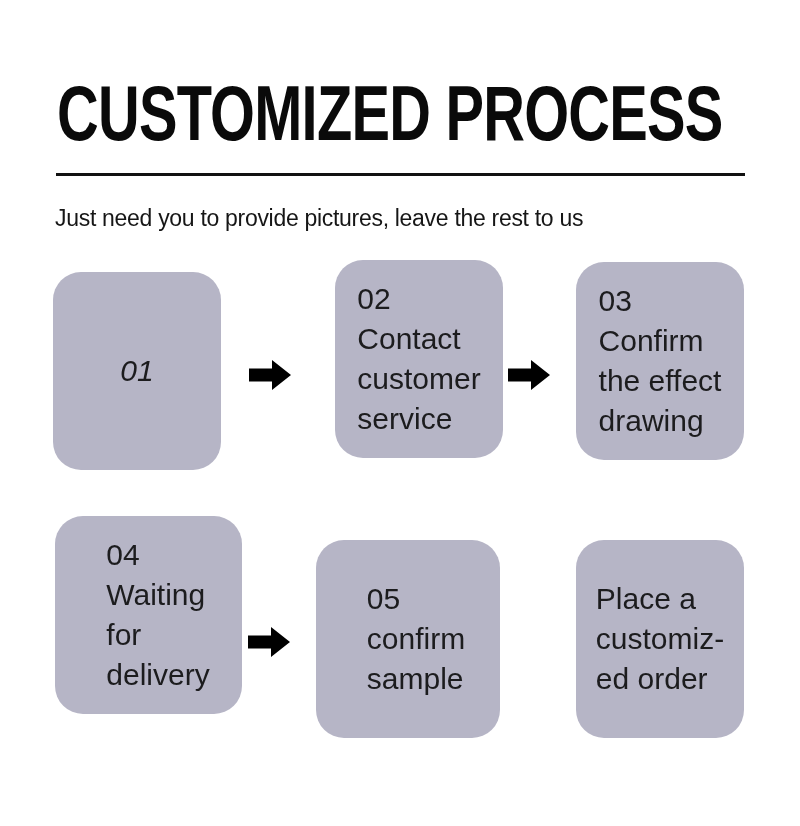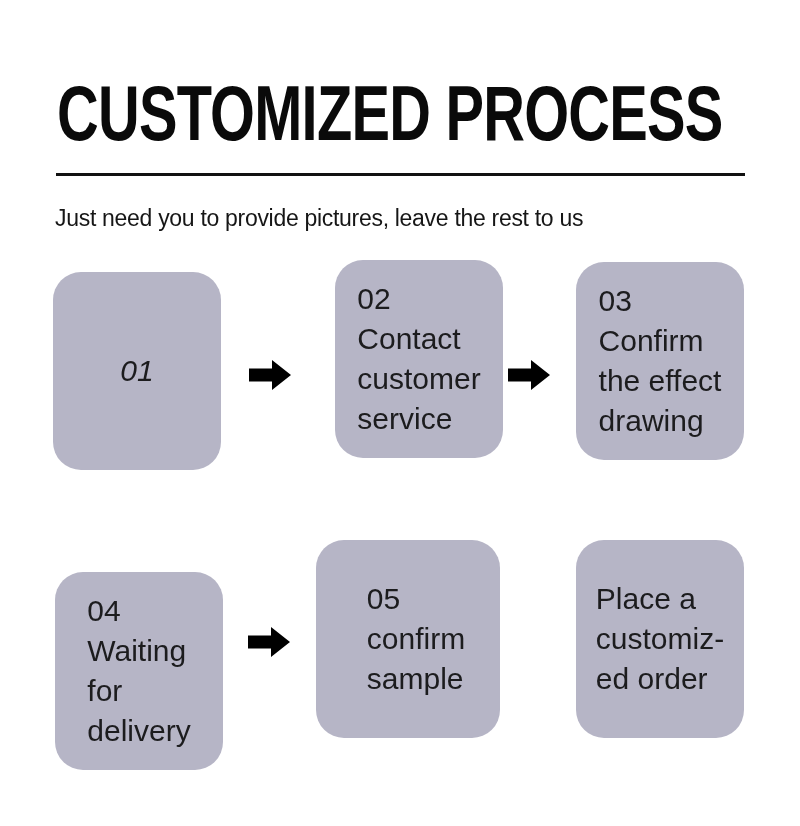--- a/index.html
+++ b/index.html
@@ -55,21 +55,21 @@
   .step-text {
     text-align: left;
     font-size: 30px;
     line-height: 40px;
     color: #1c1c1e;
   }
   .step-lines { white-space: pre-line; }
   .s1 { left: 53px;  top: 272px; font-style: italic; }
   .s2 { left: 315px; top: 260px; margin-left: 20px; }
   .s3 { left: 576px; top: 262px; }
-  .s4 { left: 55px;  top: 572px; }
+  .s4 { left: 55px;  top: 516px; padding-left: 19px; }
   .s5 { left: 316px; top: 540px; padding-left: 16px; }
   .s6 { left: 576px; top: 540px; }
   .arrow {
     position: absolute;
     width: 42px;
     height: 30px;
   }
   .a1 { left: 249px; top: 360px; }
   .a2 { left: 508px; top: 360px; }
   .a3 { left: 248px; top: 627px; }

